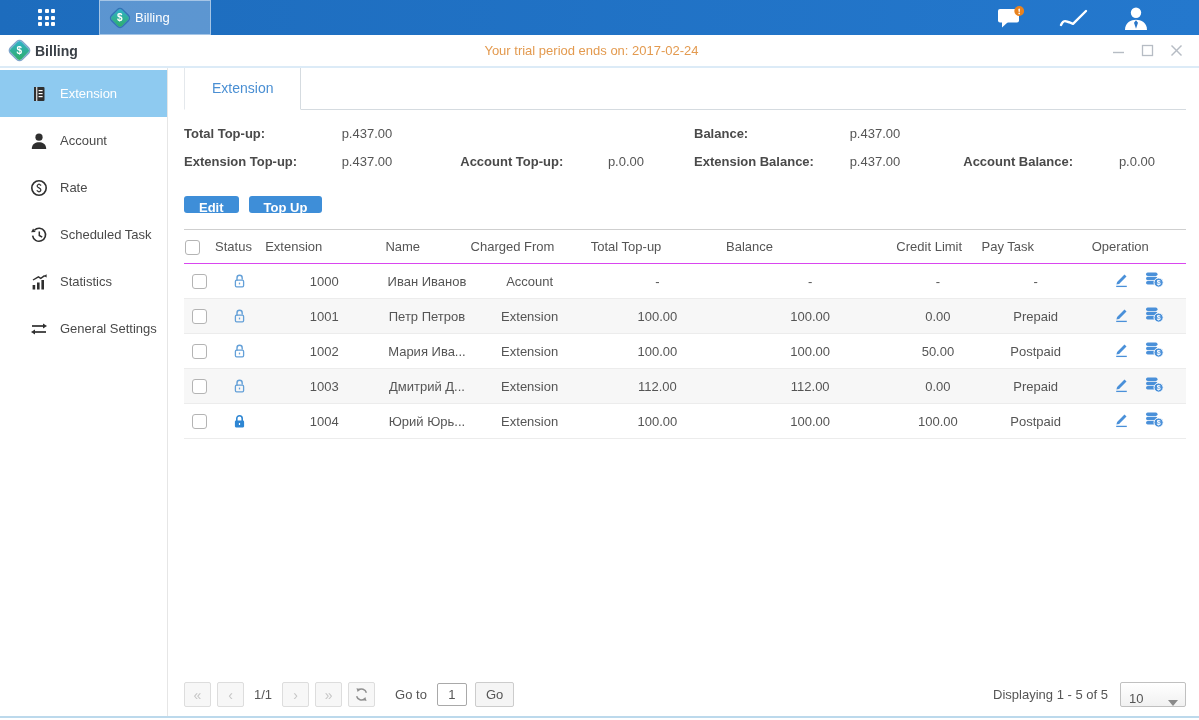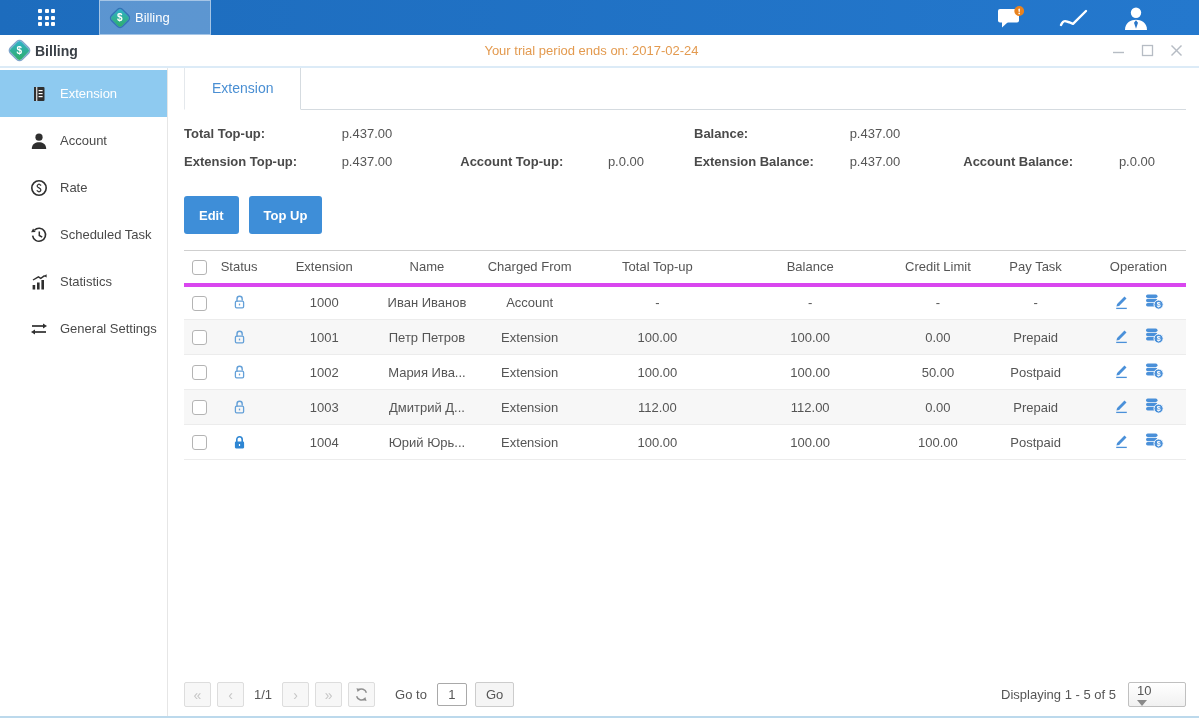--- a/index.html
+++ b/index.html
@@ -73,27 +73,27 @@
   .sumgrid { display:grid; grid-template-columns:1fr 1fr; }
   .sumrow { margin-bottom:13px; white-space:nowrap; }
   .lbl { font-weight:bold; color:#4a4a4a; display:inline-block; }
   .val { color:#555; display:inline-block;margin-left:24px; }
   .w130 { width:130px; } .w128 { width:128px; } .w115 { width:115px; } .w110 { width:110px; } .w120 { width:120px; }
   .rcol { padding-left:9px; }
   
   .btnrow { display:flex; gap:10px; margin:2px 0 16px; }
   .btn-primary {
     background:#3e8ed8; color:#fff; border:none; border-radius:3px;
-    height:38px; padding:4px 15px; font-size:13px; font-family:inherit; cursor:pointer; font-weight:bold;
+    height:17px; padding:4px 15px; font-size:13px; font-family:inherit; cursor:pointer; font-weight:bold;
   }
   
   table.grid { width:100%; border-collapse:collapse; table-layout:fixed; }
   table.grid th {
     font-weight:normal; color:#555; font-size:13px; height:34px;
-    border-top:1px solid #cfcfcf; border-bottom:4px solid #d946ef; text-align:center;
+    border-top:1px solid #cfcfcf; border-bottom:1px solid #d946ef; text-align:left;
   }
   table.grid td { height:35px; text-align:center; color:#555; font-size:13px;
     border-bottom:1px solid #ececec; overflow:hidden; text-overflow:ellipsis; white-space:nowrap; }
   table.grid tr.stripe td { background:#f7f7f7; }
   .checkbox {
     display:inline-block; width:15px; height:15px; border:1px solid #b4b4b4;
     border-radius:3px; background:#fff; vertical-align:middle; cursor:pointer;
   }
   td.op span { display:inline-block; margin:0 7px; cursor:pointer; vertical-align:middle; }
   .lock svg { vertical-align:middle; }
@@ -110,23 +110,23 @@
     width:30px; height:23px; border:1px solid #a9a9a9; border-radius:2px;
     text-align:center; font-size:13px; font-family:inherit; color:#555; margin-right:8px;
   }
   .go-btn {
     height:25px; padding:0 10px; background:#f5f5f5; border:1px solid #ccc; border-radius:2px;
     color:#555; font-size:13px; font-family:inherit; cursor:pointer;
   }
   .pagebar-right { margin-left:auto; display:flex; align-items:center; gap:12px; }
   .displaying { color:#555; }
   .page-size-select {
-    width:58px; height:25px; border:1px solid #c0c0c0; border-radius:2px;
-    background:linear-gradient(#fff,#f1f1f1); display:flex; align-items:flex-start;
-    padding:0 7px 0 8px; cursor:pointer; color:#555; justify-content:space-between;flex-direction:column;
+    width:66px; height:25px; border:1px solid #c0c0c0; border-radius:2px;
+    background:linear-gradient(#fff,#f1f1f1); display:flex; align-items:flex-end;
+    padding:0 7px 0 8px; cursor:pointer; color:#555; justify-content:space-between;
   }
 </style>
 </head>
 <body>
 
 <div class="topbar">
   <span class="grid-icon">
     <i></i>
       <i></i>
       <i></i>

